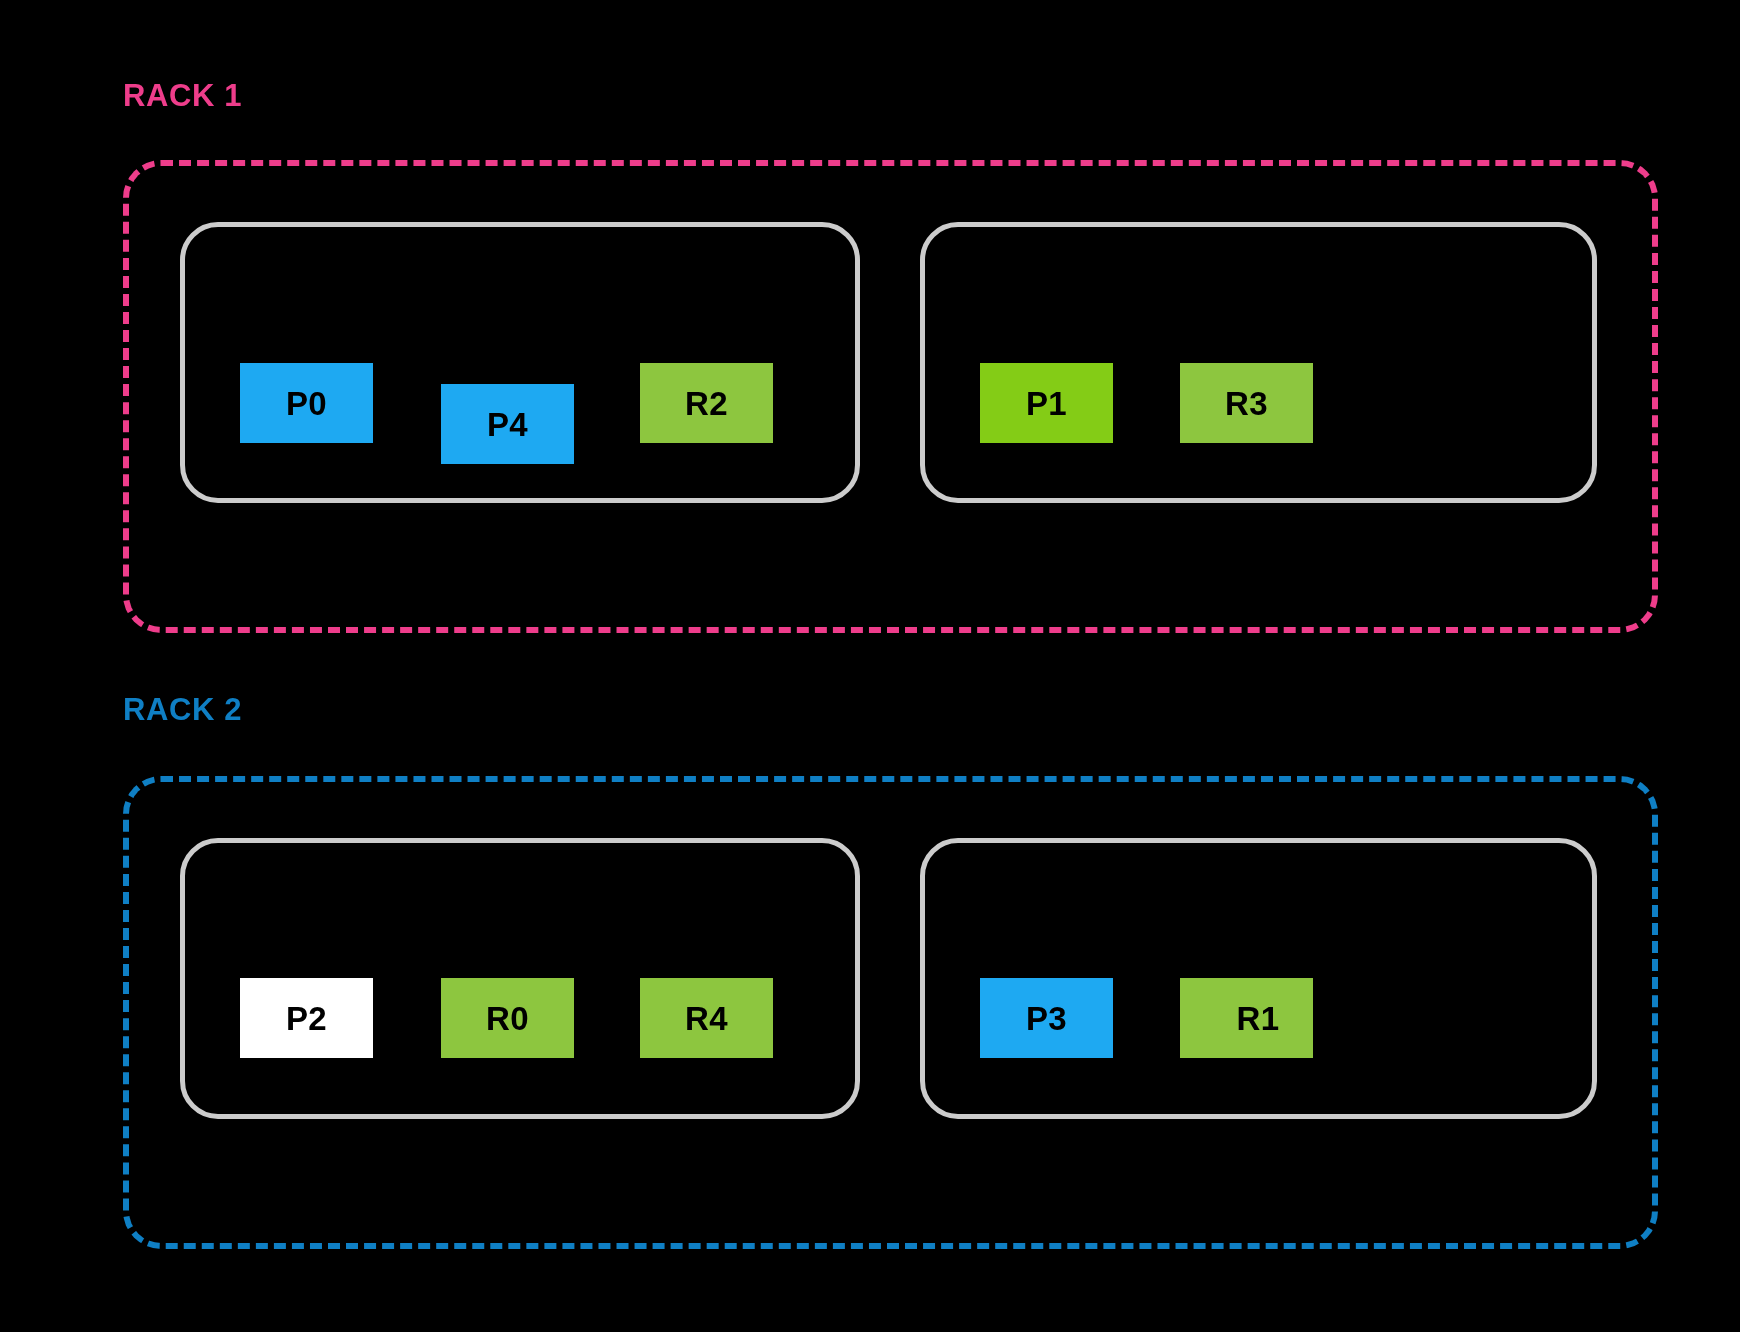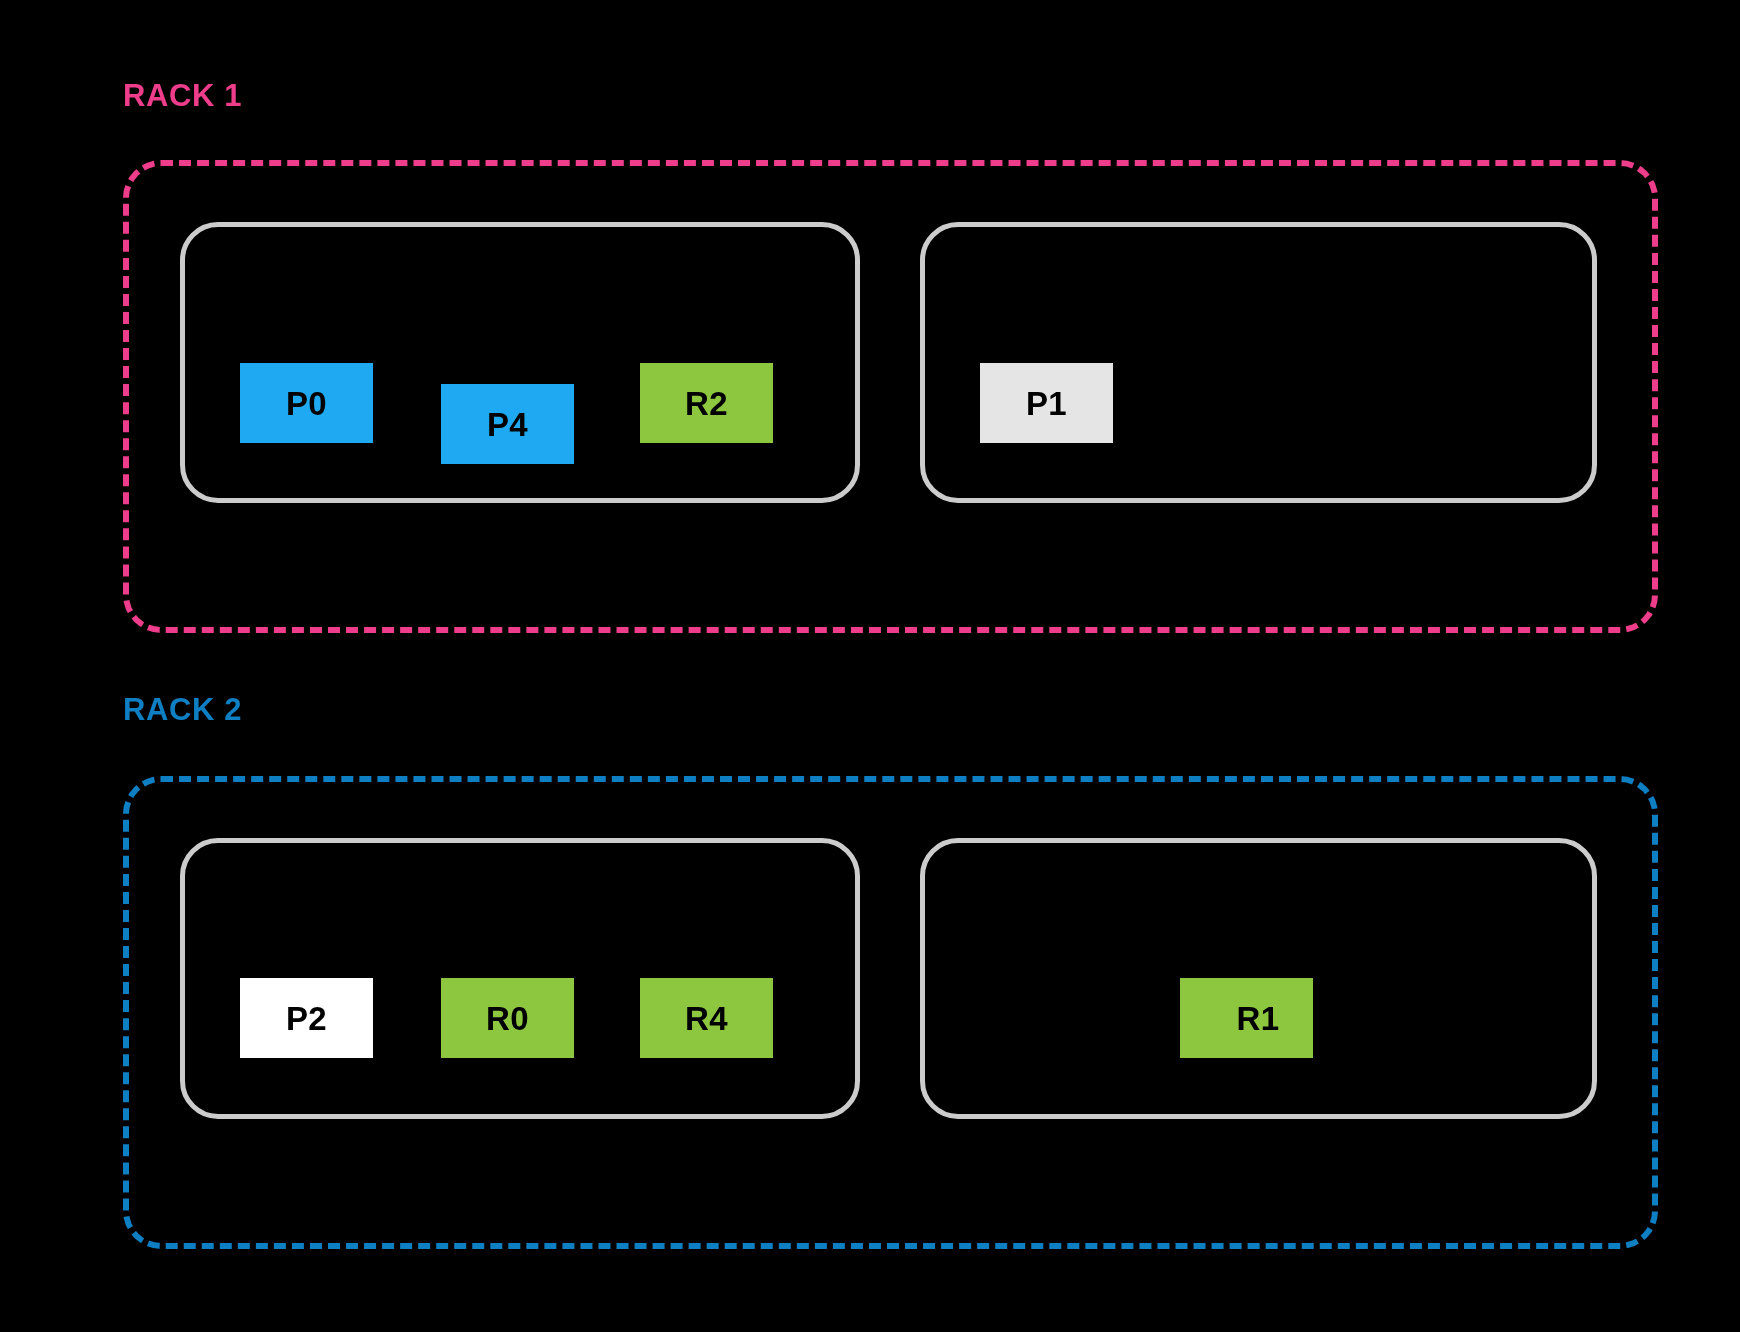--- a/index.html
+++ b/index.html
@@ -97,33 +97,35 @@
   <div id="rack1-node1" class="node" style="border-color: rgb(204, 204, 204);"></div>
 
   <div id="rack1-node2" class="node" style="border-color: rgb(204, 204, 204);"></div>
 
   <div id="chip-p0" class="chip" style="background-color: rgb(30, 169, 242);">P0</div>
 
   <div id="chip-p4" class="chip" style="background-color: rgb(30, 169, 242);">P4</div>
 
   <div id="chip-r2" class="chip" style="background-color: rgb(141, 198, 63); text-align: right;">R2</div>
 
-  <div id="chip-p1" class="chip" style="background-color: #e5e5e5;">P1</div>
+  <div id="chip-p1" class="chip" style="background-color: #84cc16;">P1</div>
 
+  <div id="chip-r3" class="chip" style="background-color: rgb(141, 198, 63);">R3</div>
 
   <div id="rack2-label" class="rack-label" style="color: rgb(15, 127, 196);">RACK 2</div>
 
   <div id="rack2-outline" class="rack-outline" style="border-color: rgb(15, 127, 196);"></div>
 
   <div id="rack2-node1" class="node" style="border-color: rgb(204, 204, 204);"></div>
 
   <div id="rack2-node2" class="node" style="border-color: rgb(204, 204, 204);"></div>
 
   <div id="chip-p2" class="chip" style="background-color: #ffffff;">P2</div>
 
   <div id="chip-r0" class="chip" style="background-color: rgb(141, 198, 63);">R0</div>
 
   <div id="chip-r4" class="chip" style="background-color: rgb(141, 198, 63);">R4</div>
 
+  <div id="chip-p3" class="chip" style="background-color: rgb(30, 169, 242);">P3</div>
 
   <div id="chip-r1" class="chip" style="background-color: rgb(141, 198, 63);">R1</div>
 
 </div>
 
 </body></html>

